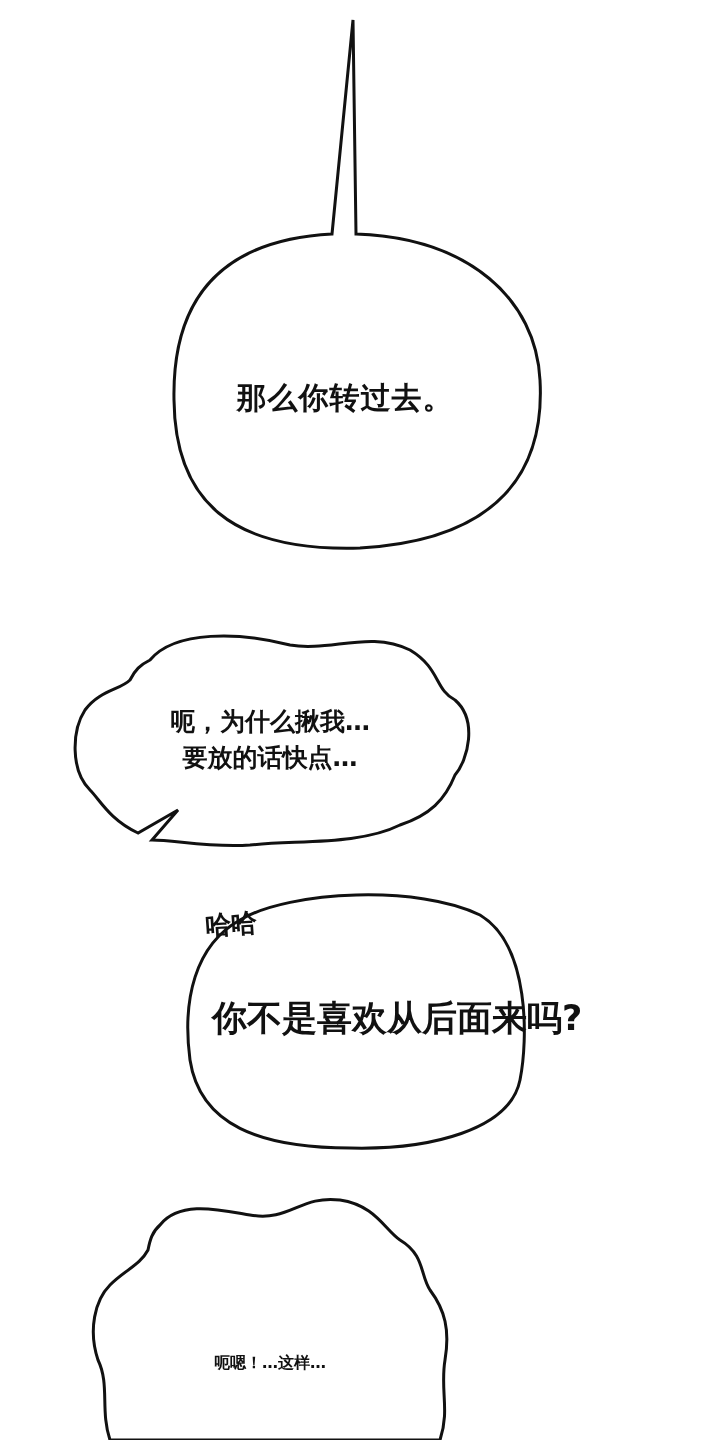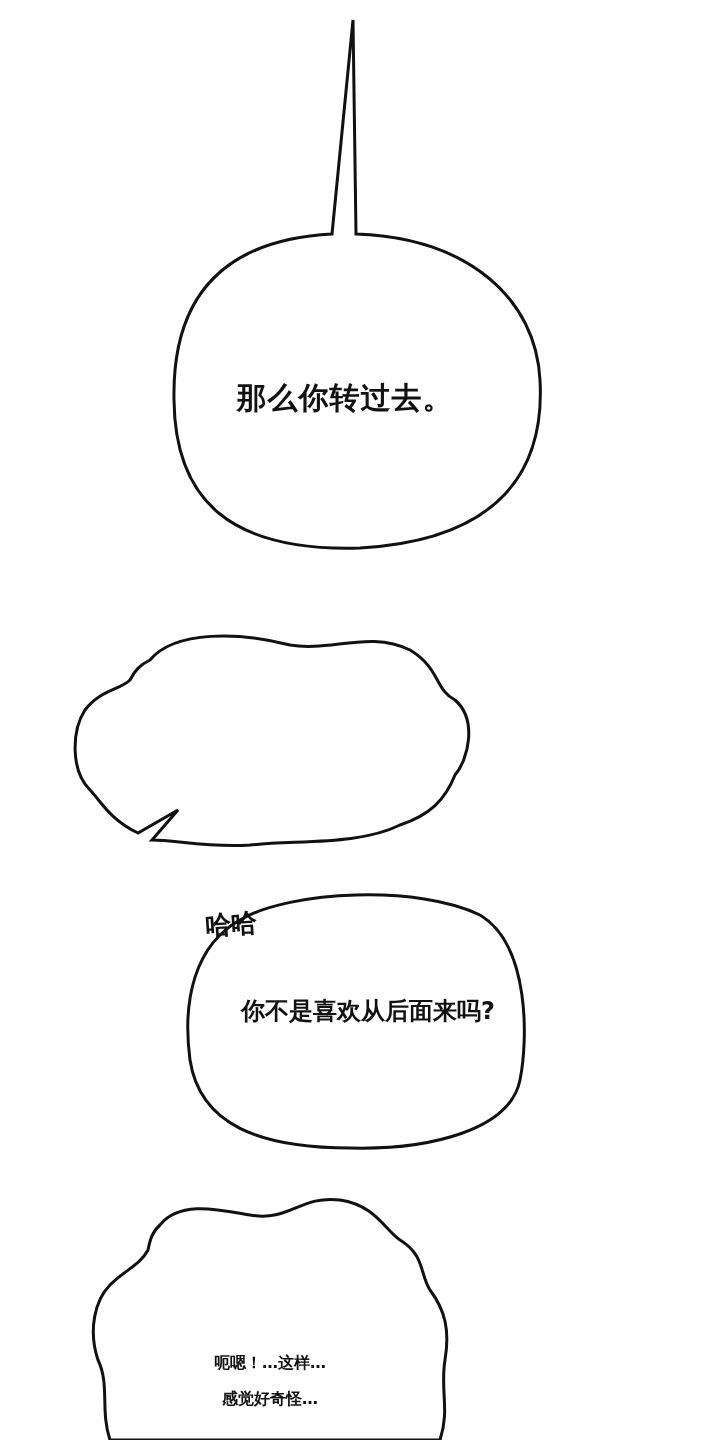--- a/index.html
+++ b/index.html
@@ -3,21 +3,21 @@
   <meta charset="utf-8">
   <style>
     html, body { margin: 0; padding: 0; background: #ffffff; }
     body { width: 719px; height: 1440px; position: relative; overflow: hidden;
            font-family: "DejaVu Sans", "Liberation Sans", sans-serif; color: #111; }
     .panel { position: absolute; left: 0; top: 0; width: 719px; height: 1272px; }
     svg.bubbles { position: absolute; left: 0; top: 0; }
     .txt { position: absolute; text-align: center; font-weight: bold; color: #111; line-height: 1.3; white-space: nowrap; }
     .t1 { left: 200px; top: 378px; width: 290px; font-size: 30px; letter-spacing: 1px; }
     .t2 { left: 110px; top: 704px; width: 320px; font-size: 25px; line-height: 36px; }
-    .t3 { left: 198px; top: 996px; width: 340px; font-size: 24px; }
+    .t3 { left: 212px; top: 996px; width: 340px; font-size: 35px; }
     .sfx { left: 205px; top: 908px; font-size: 26px; font-weight: bold; transform: rotate(-4deg); }
     .t4 { left: 120px; top: 1345px; width: 300px; font-size: 16px; line-height: 36px; }
   </style>
 </head>
 <body>
 
 <div class="panel">
   <svg class="bubbles" width="719" height="1440" viewBox="0 0 719 1440">
 
     <path d="M 332 234 L 353 20 L 356 234
@@ -57,21 +57,24 @@
          C 440 1390, 450 1410, 440 1440
          L 110 1440
          C 100 1410, 110 1385, 98 1360
          C 88 1330, 95 1300, 110 1285
          C 125 1270, 140 1265, 148 1250
          C 150 1240, 152 1232, 160 1225 Z" fill="#fff" stroke="#111" stroke-width="3"></path>
   </svg>
 
   <div class="txt t1">那么你转过去。</div>
 
+  <div class="txt t2">
+    <div>呃，为什么揪我…</div>
+    <div>要放的话快点…</div>
+  </div>
 
   <div class="txt sfx">哈哈</div>
   <div class="txt t3">你不是喜欢从后面来吗?</div>
 
   <div class="txt t4">
     <div>呃嗯！…这样…</div>
-    <div>感觉好奇怪…</div>
   </div>
 </div>
 
 </body></html>

